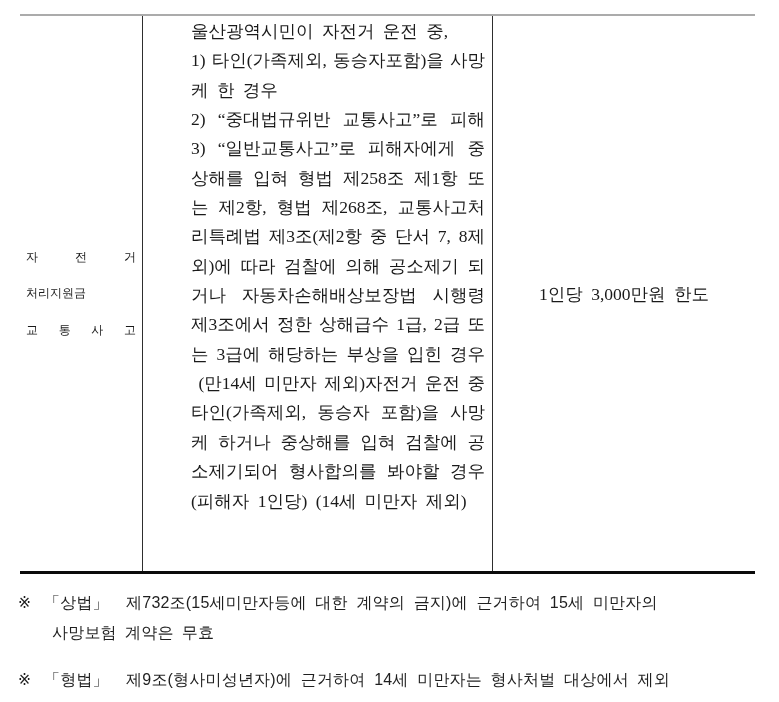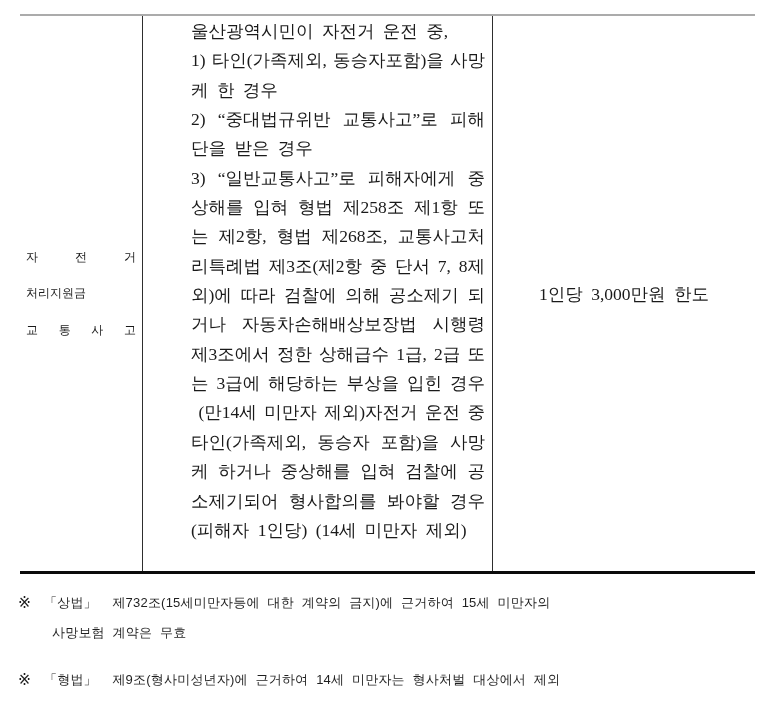--- a/index.html
+++ b/index.html
@@ -56,41 +56,40 @@
     font-family:"Liberation Sans","DejaVu Sans",sans-serif;
     color:#1f1f1f;
   }
   .note { display:flex; align-items:flex-start; }
   .note + .note { margin-top:17px; }
   .note-marker {
     font-size:15.5px; line-height:30px; width:26px; flex:0 0 26px;
   }
   .note-body { flex:1; }
   .note-line {
-    font-size:13px; line-height:30px;
+    font-size:16px; line-height:30px;
     word-spacing:4px; letter-spacing:0.2px;
     white-space:pre-wrap;
   }
-  .note-line + .note-line { padding-left:8px; }
+  .note-line + .note-line { padding-left:8px;font-family:Liberation Serif, serif; }
 </style>
 </head>
 <body>
 
 <div class="doc-table">
   <div class="cell label-cell">
       <div class="label-line">자 전 거</div>
       <div class="label-line">처리지원금</div>
       <div class="label-line">교 통 사 고</div>
     </div>
   <div class="cell cond-cell">
       <div class="cond-line">울산광역시민이 자전거 운전 중,</div>
       <div class="cond-line j">1) 타인(가족제외, 동승자포함)을 사망</div>
       <div class="cond-line">케 한 경우</div>
       <div class="cond-line j">2) “중대법규위반 교통사고”로 피해</div>
-      <div class="cond-line">단을 받은 경우</div>
       <div class="cond-line j">3) “일반교통사고”로 피해자에게 중</div>
       <div class="cond-line j">상해를 입혀 형법 제258조 제1항 또</div>
       <div class="cond-line j">는 제2항, 형법 제268조, 교통사고처</div>
       <div class="cond-line j">리특례법 제3조(제2항 중 단서 7, 8제</div>
       <div class="cond-line j">외)에 따라 검찰에 의해 공소제기 되</div>
       <div class="cond-line j">거나 자동차손해배상보장법 시행령</div>
       <div class="cond-line j">제3조에서 정한 상해급수 1급, 2급 또</div>
       <div class="cond-line j">는 3급에 해당하는 부상을 입힌 경우</div>
       <div class="cond-line j">&nbsp;(만14세 미만자 제외)자전거 운전 중</div>
       <div class="cond-line j">타인(가족제외, 동승자 포함)을 사망</div>

